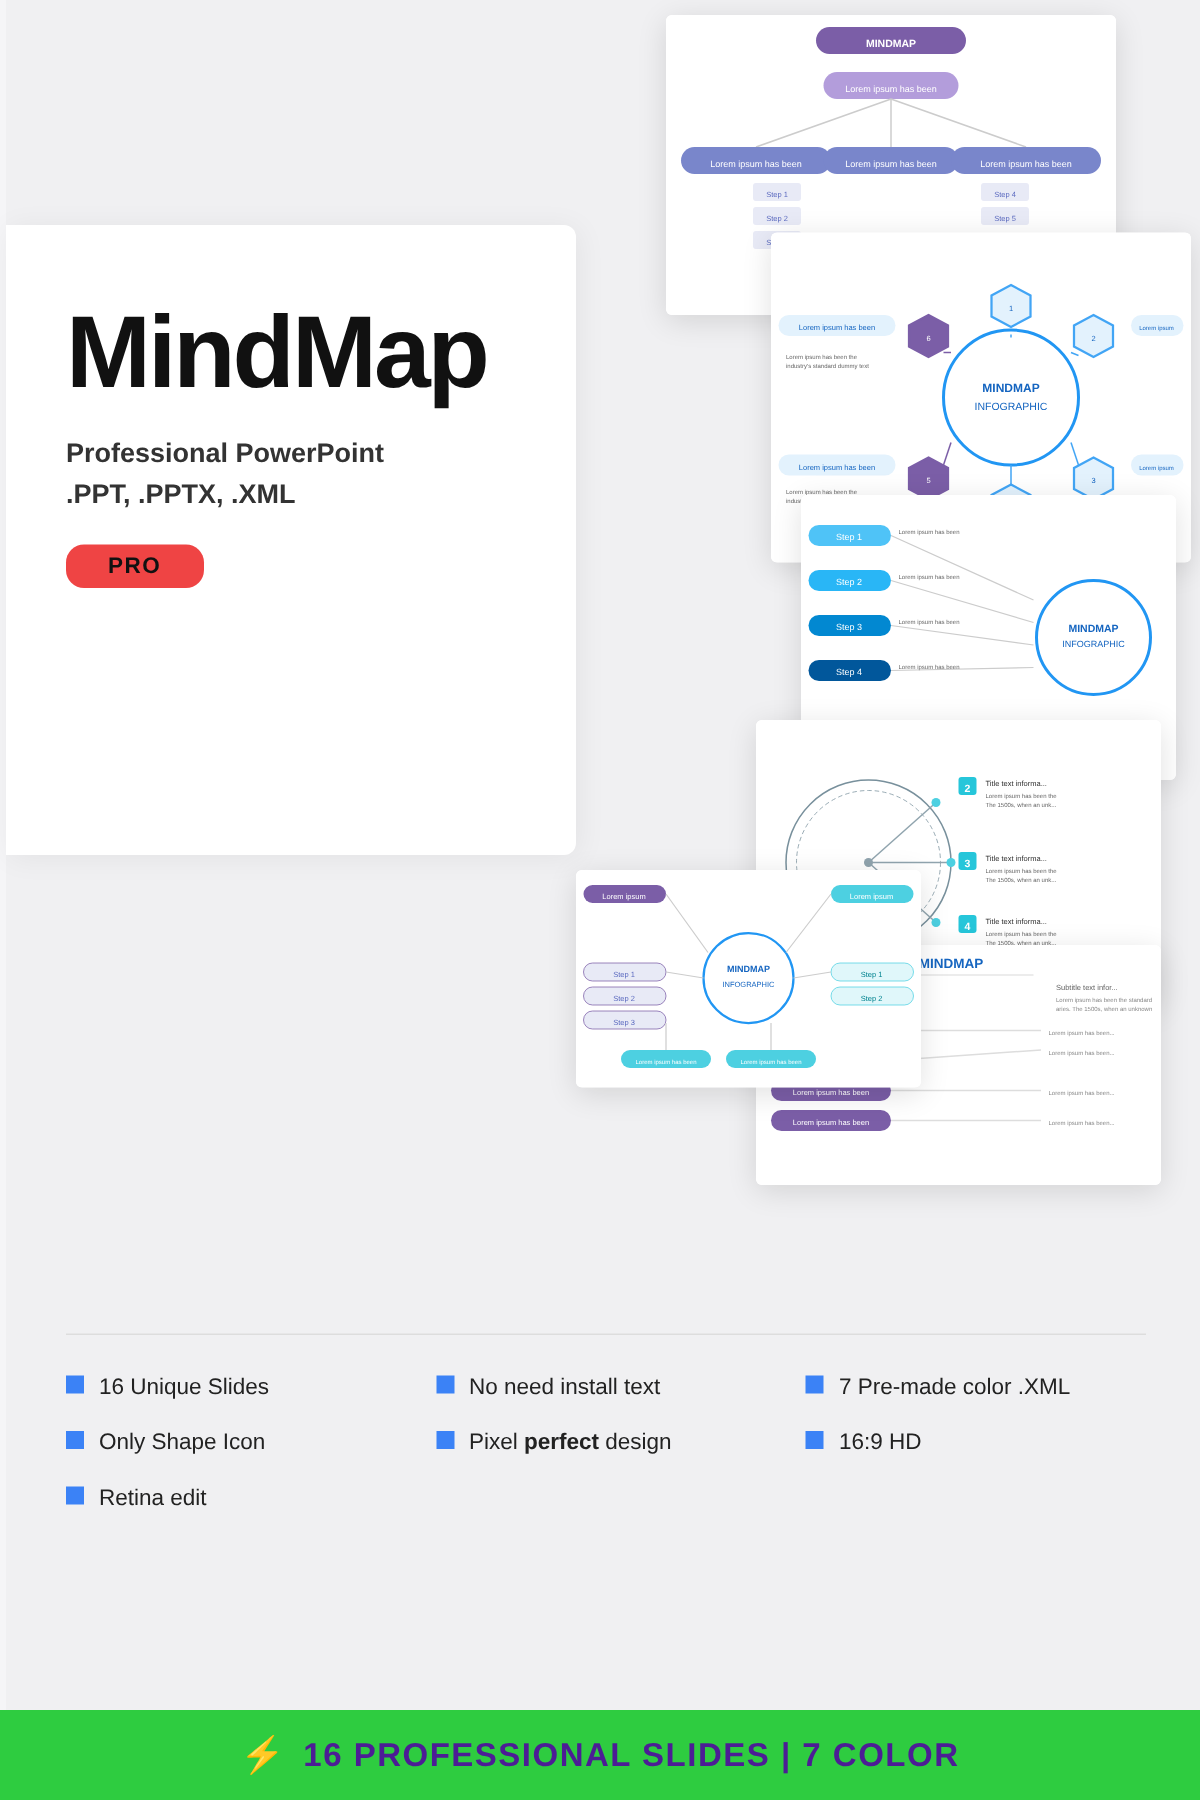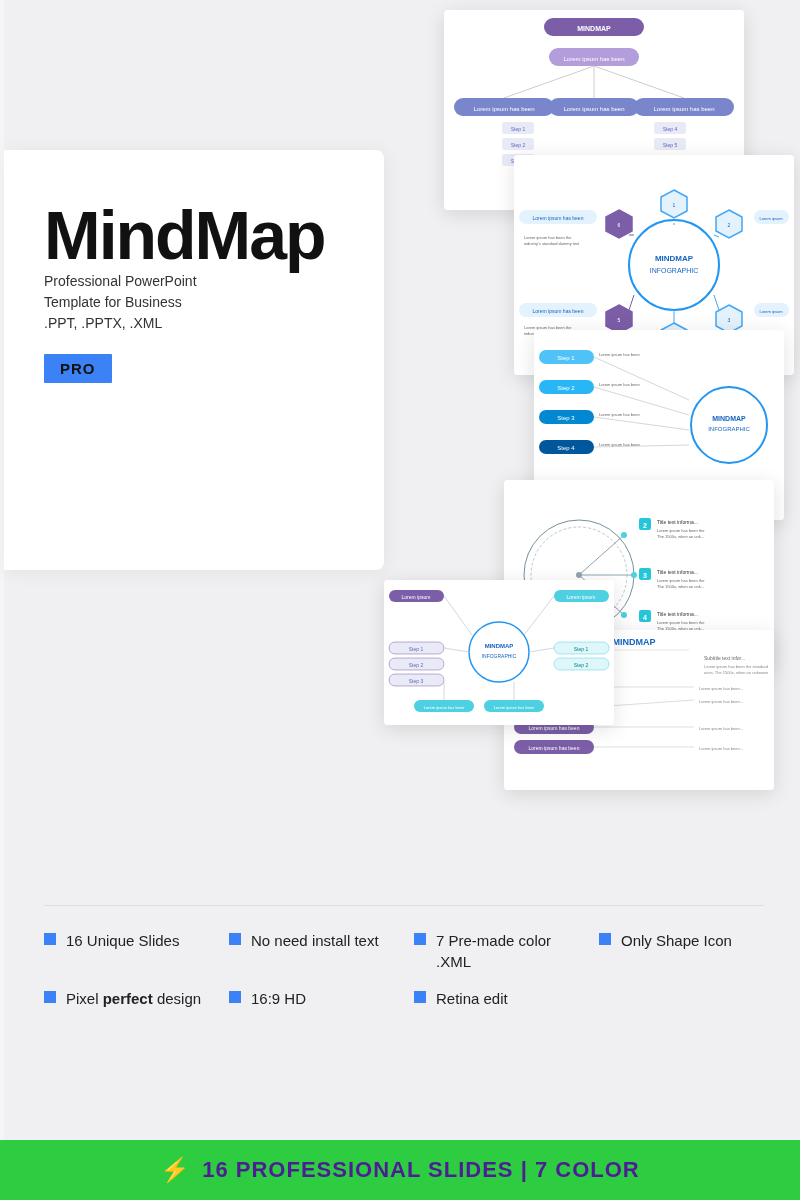--- a/index.html
+++ b/index.html
@@ -31,36 +31,37 @@
 
     .title {
       font-size: 68px;
       font-weight: 900;
       color: #111;
       line-height: 1.05;
       letter-spacing: -2px;
     }
 
     .subtitle {
-      font-size: 14px;
-      font-weight: 400;
+      margin-top: 18px;
+      font-size: 18px;
+      font-weight: 700;
       color: #333;
       line-height: 1.5;
     }
 
     .pro-badge {
       display: inline-block;
       margin-top: 20px;
-      background: #3b82f6;
+      background: #ef4444;
       color: #111;
       font-size: 15px;
       font-weight: 900;
-      padding: 6px 16px;
+      padding: 6px 28px;
       letter-spacing: 1px;
-      border-radius: 1px;
+      border-radius: 12px;
     }
 
     
     .slides-area {
       position: absolute;
       top: 0;
       right: 0;
       width: 460px;
       height: 860px;
     }
@@ -133,21 +134,21 @@
       position: absolute;
       bottom: 155px;
       left: 0;
       right: 0;
       padding: 30px 40px 20px 40px;
       background: #f0f0f2;
     }
 
     .features-grid {
       display: grid;
-      grid-template-columns: 1fr 1fr 1fr 1fr;
+      grid-template-columns: 1fr 1fr 1fr;
       gap: 8px 20px;
     }
 
     .feature-item {
       display: flex;
       align-items: flex-start;
       gap: 10px;
       padding: 4px 0;
     }
 
@@ -222,21 +223,20 @@
 <div class="main-content">
 
   <div class="white-bg"></div>
 
   <div class="left-text">
     <h1 class="title">
       <span>MindMap</span><br>
     </h1>
     <div class="subtitle">
       <div>Professional PowerPoint</div>
-      <div>Template for Business</div>
       <div>.PPT, .PPTX, .XML</div>
     </div>
     <div class="pro-badge">PRO</div>
   </div>
 
   <div class="slides-area">
 
     <div class="slide-preview slide1">
       <svg class="slide-svg" viewBox="0 0 300 200">
         <rect width="300" height="200" fill="white"></rect>

